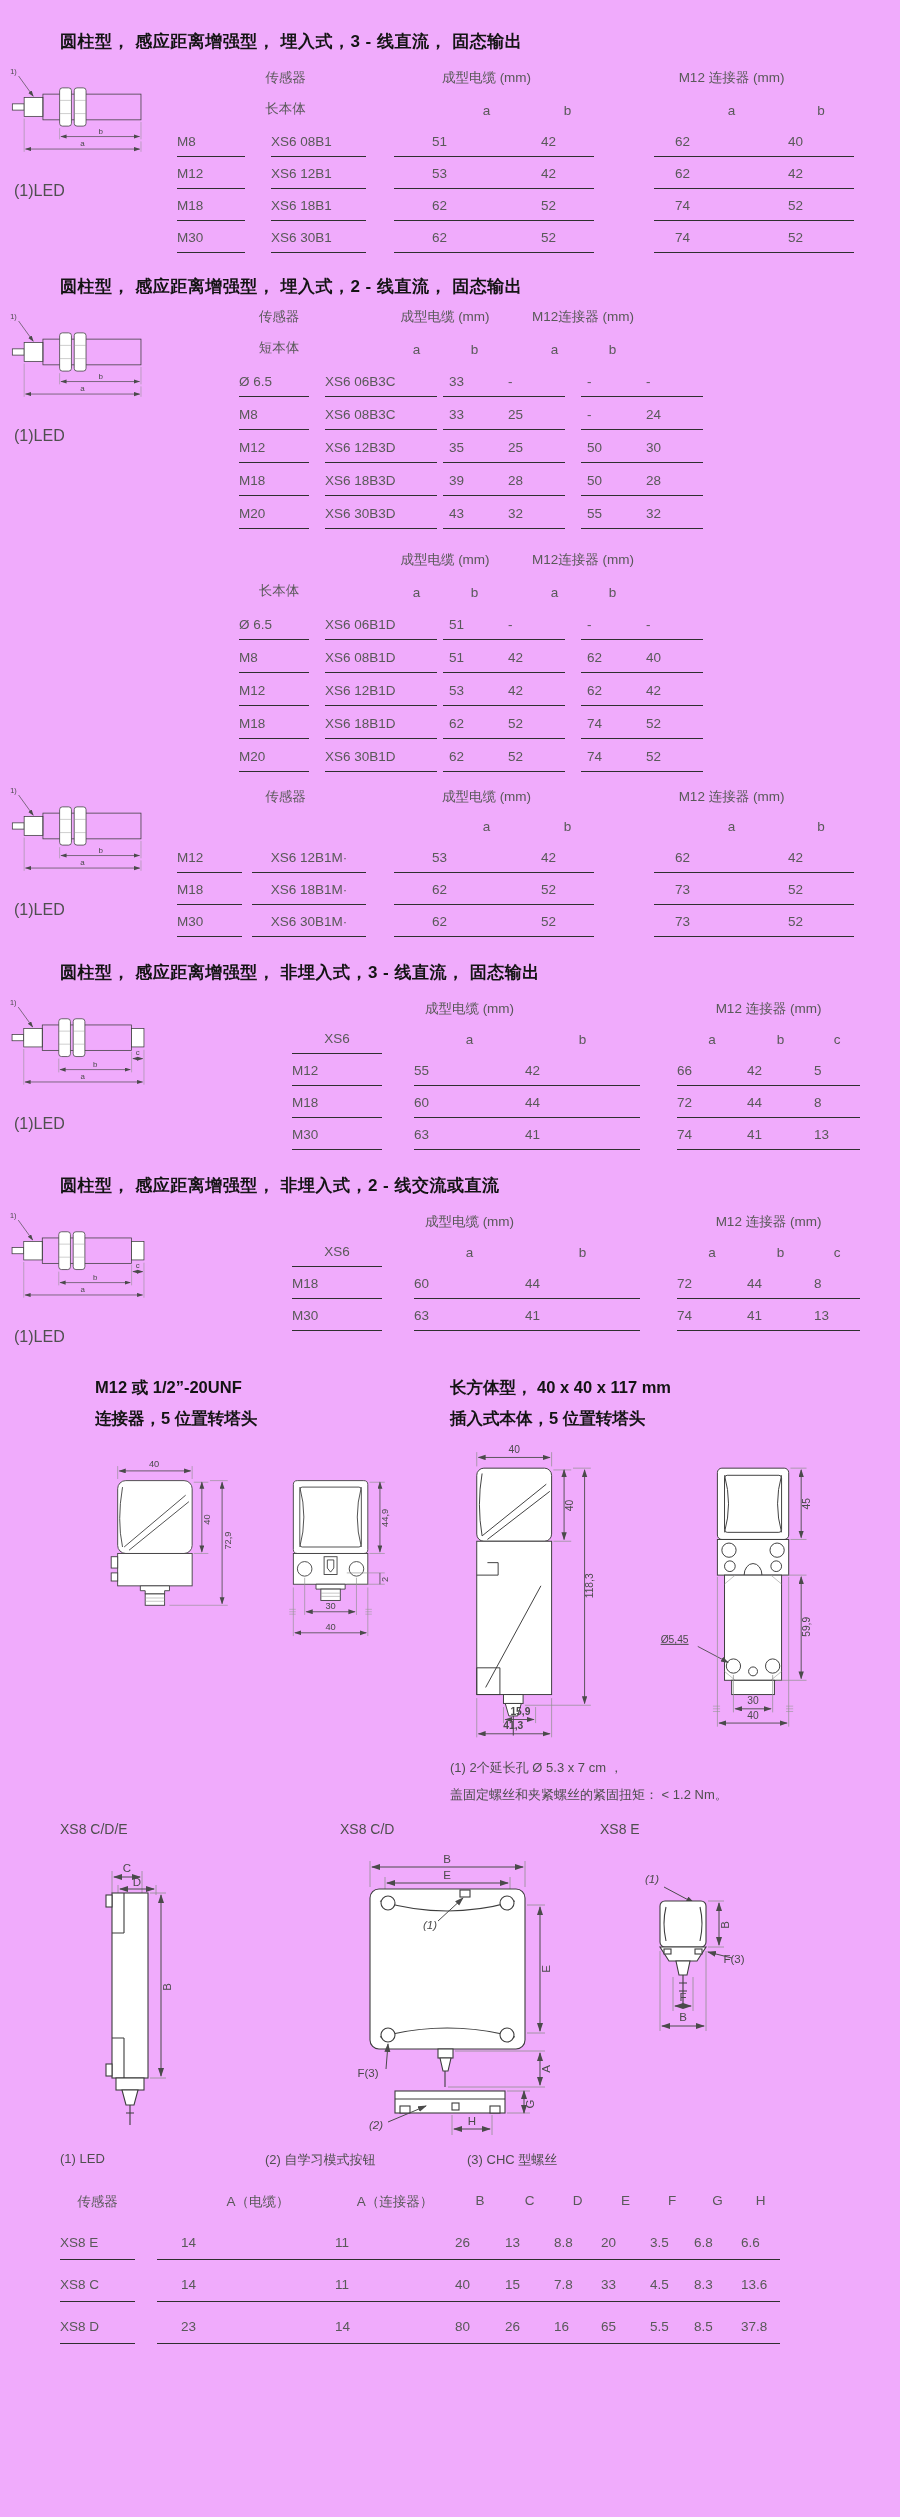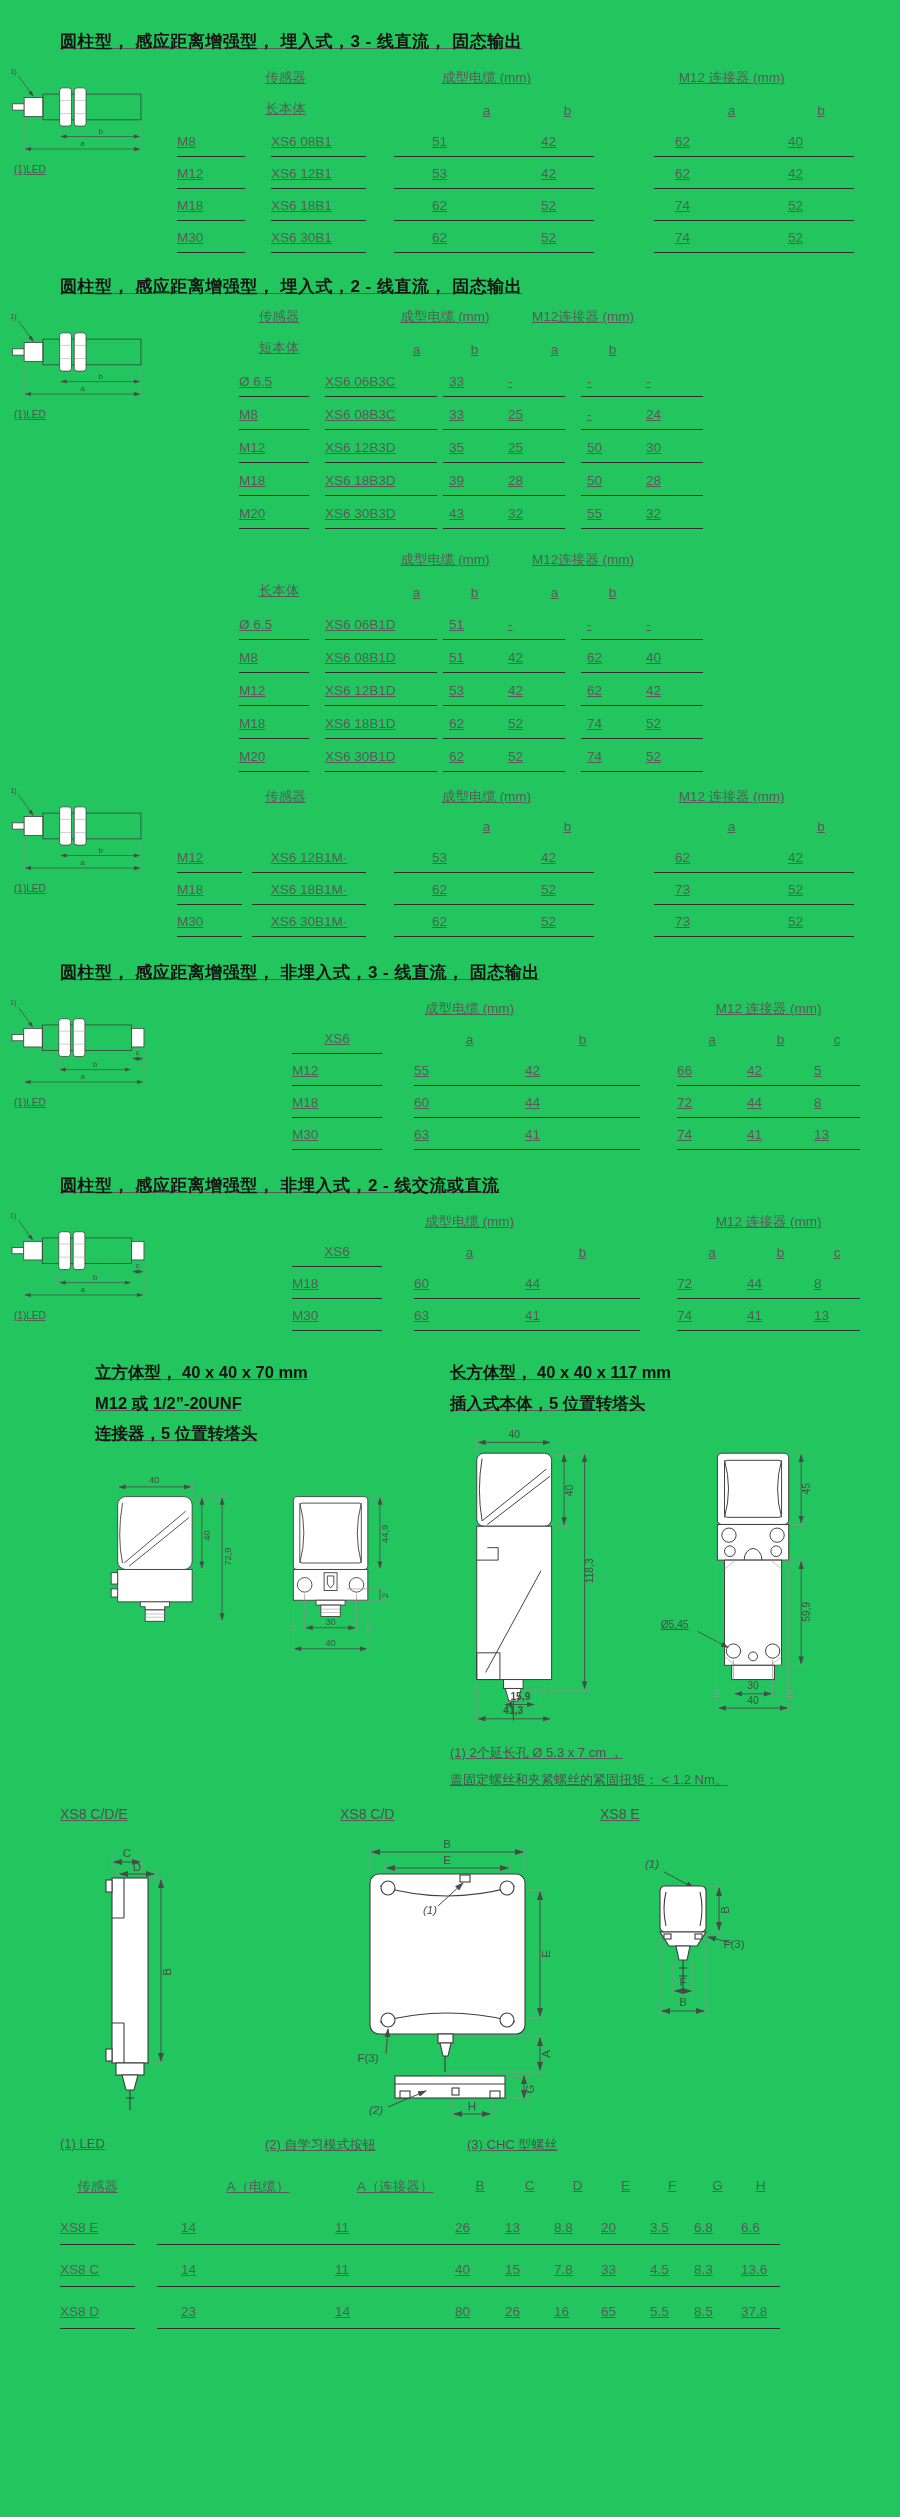--- a/index.html
+++ b/index.html
@@ -1,22 +1,22 @@
 <!DOCTYPE html>
 <html><head>
 <meta charset="utf-8">
 <style>
   html,body{margin:0;padding:0;background:#fff;}
-  .page{width:900px;height:2517px;overflow:hidden;background:#22c55e;
-        font-family:"Liberation Sans","DejaVu Sans",sans-serif;color:#595959;position:relative;text-decoration:underline;}
+  .page{width:900px;height:2517px;overflow:hidden;background:#f0abfc;
+        font-family:"Liberation Sans","DejaVu Sans",sans-serif;color:#595959;position:relative;}
   .sec-title{font-size:17px;font-weight:bold;color:#141414;padding-left:60px;letter-spacing:.5px;}
   .cylblock{display:flex;padding-left:10px;align-items:flex-start;}
   .diagcol{width:167px;flex:0 0 167px;padding-top:14px;}
   .diagcol svg{display:block;}
-  .lednote{font-size:10px;color:#4f4f4f;margin-top:8px;padding-left:4px;}
+  .lednote{font-size:16px;color:#4f4f4f;margin-top:26px;padding-left:4px;}
   .tbl{flex:1;font-size:13.5px;padding-top:10px;}
   .row,.hrow{display:flex;align-items:flex-end;}
   .row{margin-top:9px;}
   .hrow{margin-top:6px;text-align:center;}
   .u{border-bottom:1px solid #2f2f2f;padding-bottom:7px;}
   .nl{padding-bottom:7px;}
   .grp{display:flex;box-sizing:border-box;}
   .cell{display:block;box-sizing:border-box;white-space:nowrap;}
   
   .t1 .lab{width:68px;margin-right:26px;}
@@ -584,21 +584,20 @@
               <span class="cell nb">41</span>
               <span class="cell nc">13</span>
             </span>
         </div>
         </div>
     </div>
   </div>
 
   <div class="midblk">
     <div class="midleft">
-      <div class="midtitle">立方体型， 40 x 40 x 70 mm</div>
       <div class="midtitle">M12 或 1/2”-20UNF</div>
       <div class="midtitle">连接器，5 位置转塔头</div>
       <svg width="340" height="200" viewBox="0 0 420 240" style="margin-top:14px">
 
         <rect x="28" y="38" width="92" height="90" rx="10" class="lnf"></rect>
         <path d="M34,46 q-7,41 0,74" class="ln"></path>
         <path d="M36,120 L112,56 M42,124 L116,64" class="ln"></path>
         <rect x="28" y="128" width="92" height="40" class="lnf"></rect>
         <rect x="20" y="132" width="8" height="14" class="lnf"></rect>
         <rect x="20" y="152" width="8" height="10" class="lnf"></rect>

